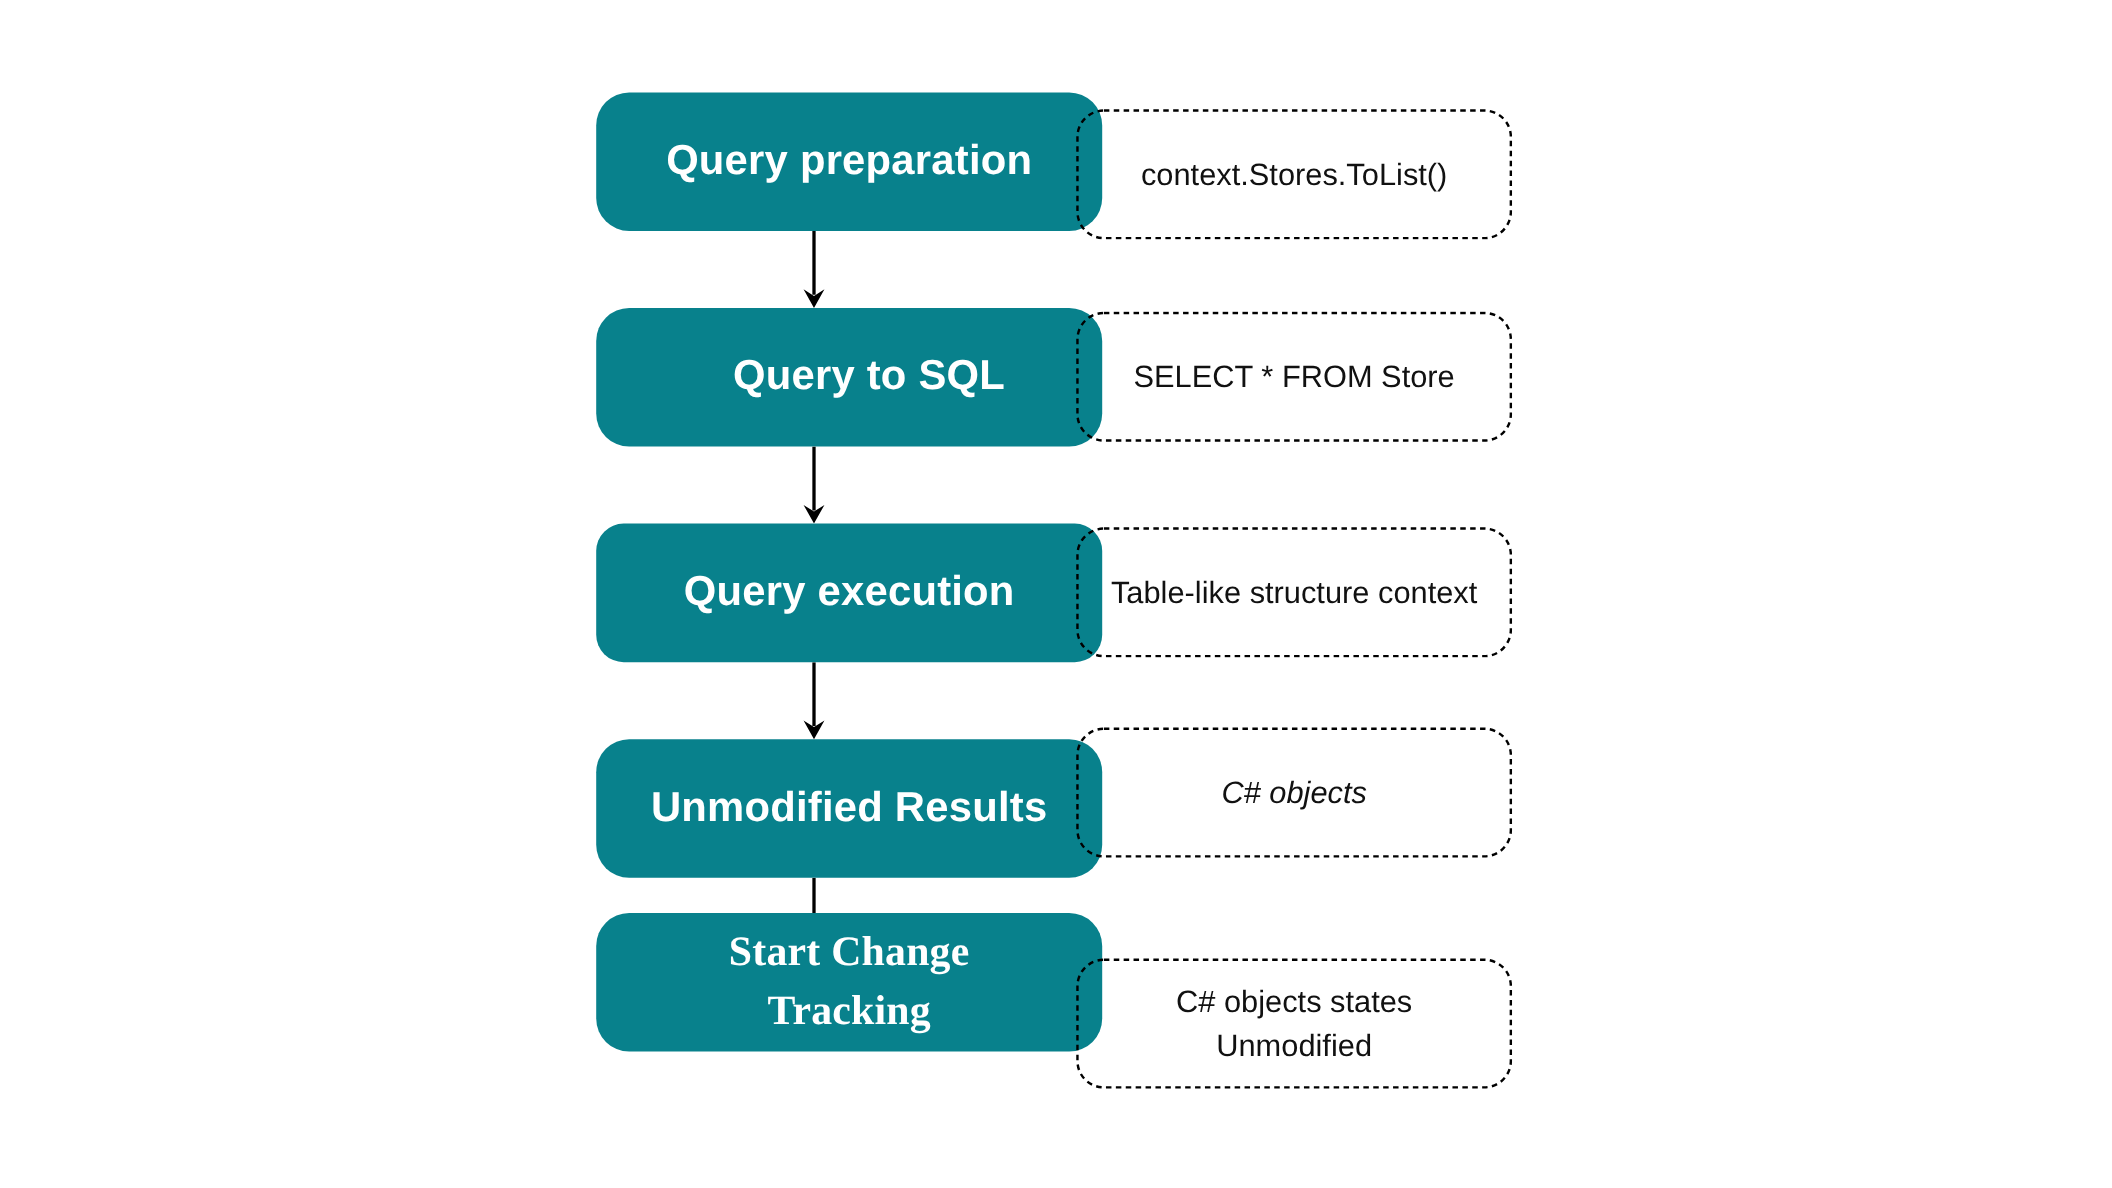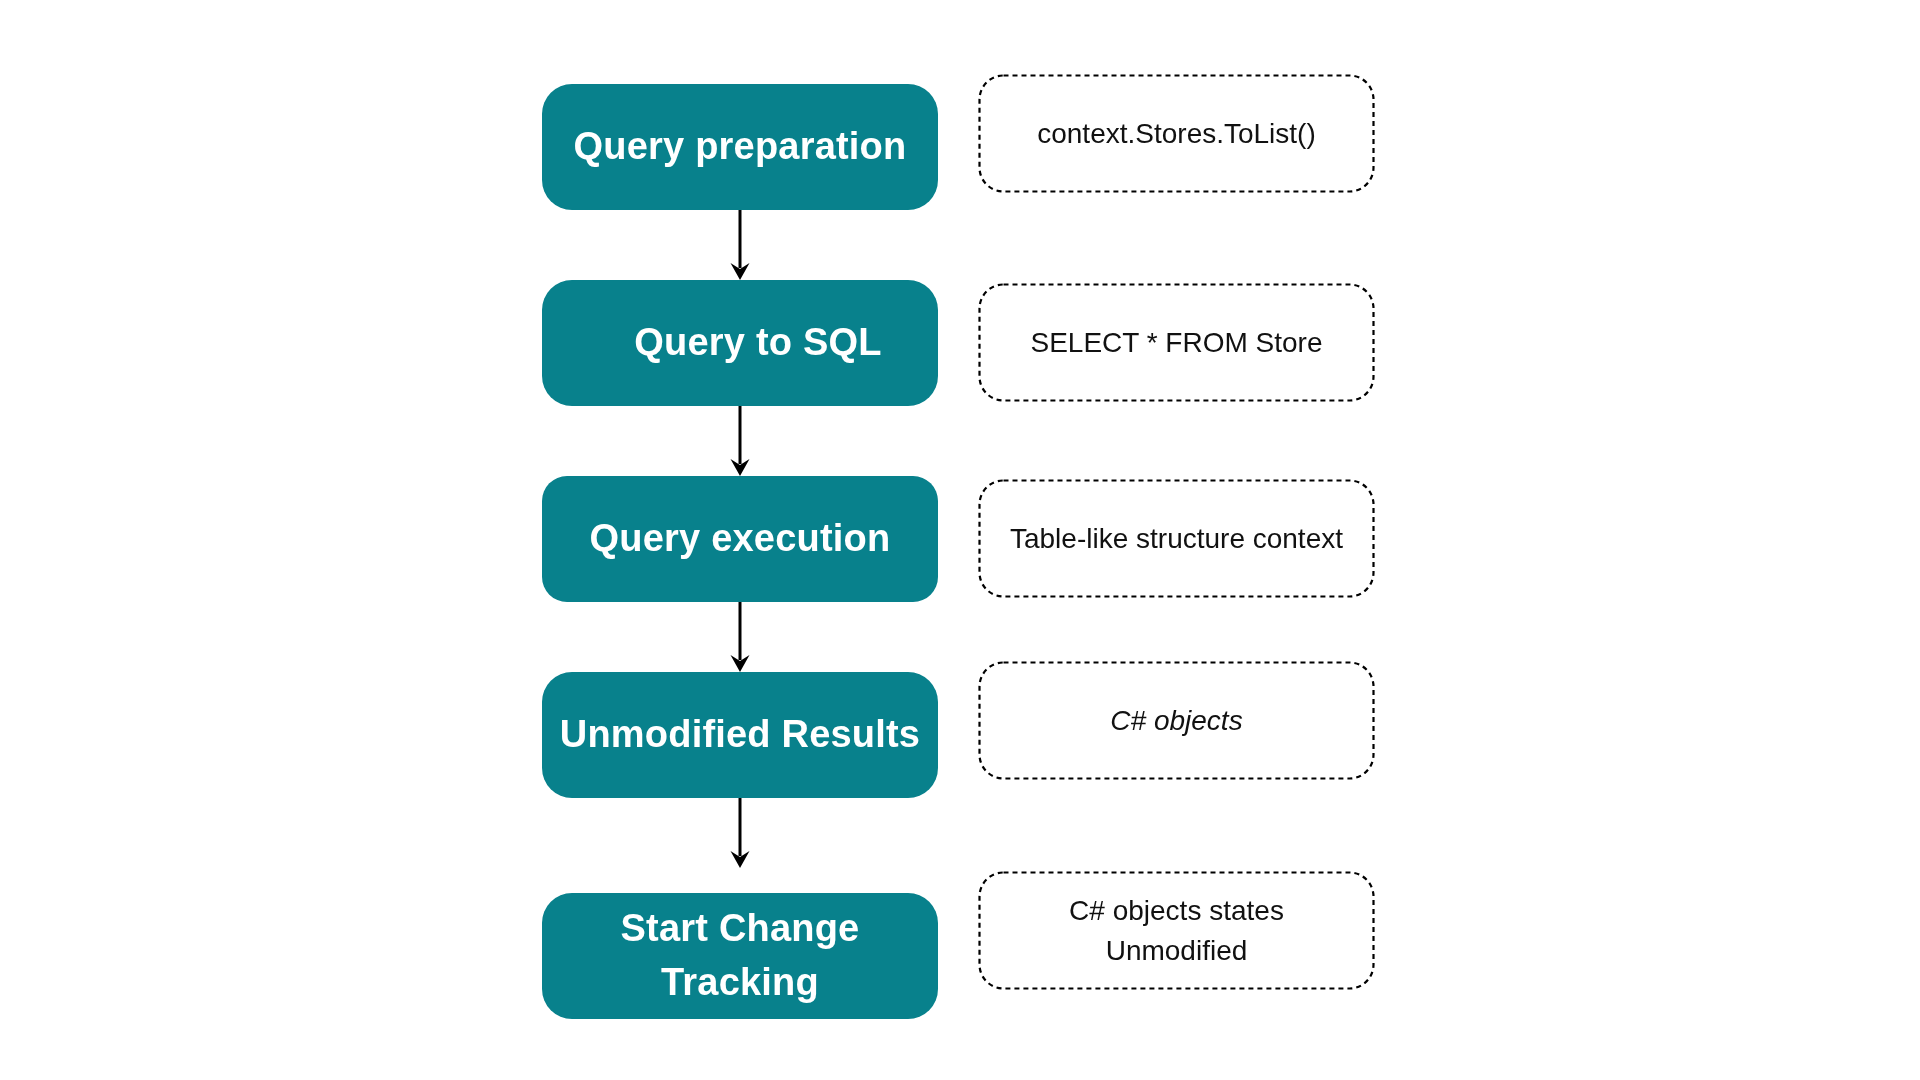--- a/index.html
+++ b/index.html
@@ -19,21 +19,21 @@
   .canvas {
     position: relative;
     width: 1920px; height: 1080px;
     background: var(--background);
     overflow: hidden;
   }
   
   .step {
     position: absolute;
     left: 542px;
-    width: 396px; height: 126px;
+    width: 460px; height: 126px;
     background: var(--step-fill);
     border-radius: 30px;
     display: flex; align-items: center; justify-content: center;
     text-align: center;
   }
   .step-label {
     color: var(--step-text);
     font-size: 38px;
     font-weight: bold;
     line-height: 1.42;
@@ -60,25 +60,25 @@
     line-height: 1.42;
     white-space: pre-line;
   }
   
   .arrow {
     position: absolute;
     left: 728px;
     width: 24px; height: 70px;
     color: var(--arrow);
   }
-  .r1 { top: 84px; }  .d1 { top: 74px; }
+  .r1 { top: 84px; }  .d1 { top: 99px; }
   .r2 { top: 280px; padding-left: 36px; } .d2 { top: 283px; }
   .r3 { top: 476px; border-radius: 25px; } .d3 { top: 479px; }
   .r4 { top: 672px; } .d4 { top: 661px; font-style: italic; }
-  .r5 { top: 893px; } .d5 { top: 871px; }
+  .r5 { top: 830px; font-family: Liberation Serif, serif; } .d5 { top: 871px; }
   .a1 { top: 210px; } .a2 { top: 406px; } .a3 { top: 602px; } .a4 { top: 798px; }
 </style>
 </head>
 <body>
 
 <div class="canvas">
 
   <div class="step r1">
     <span class="step-label">Query preparation</span>
   </div>

